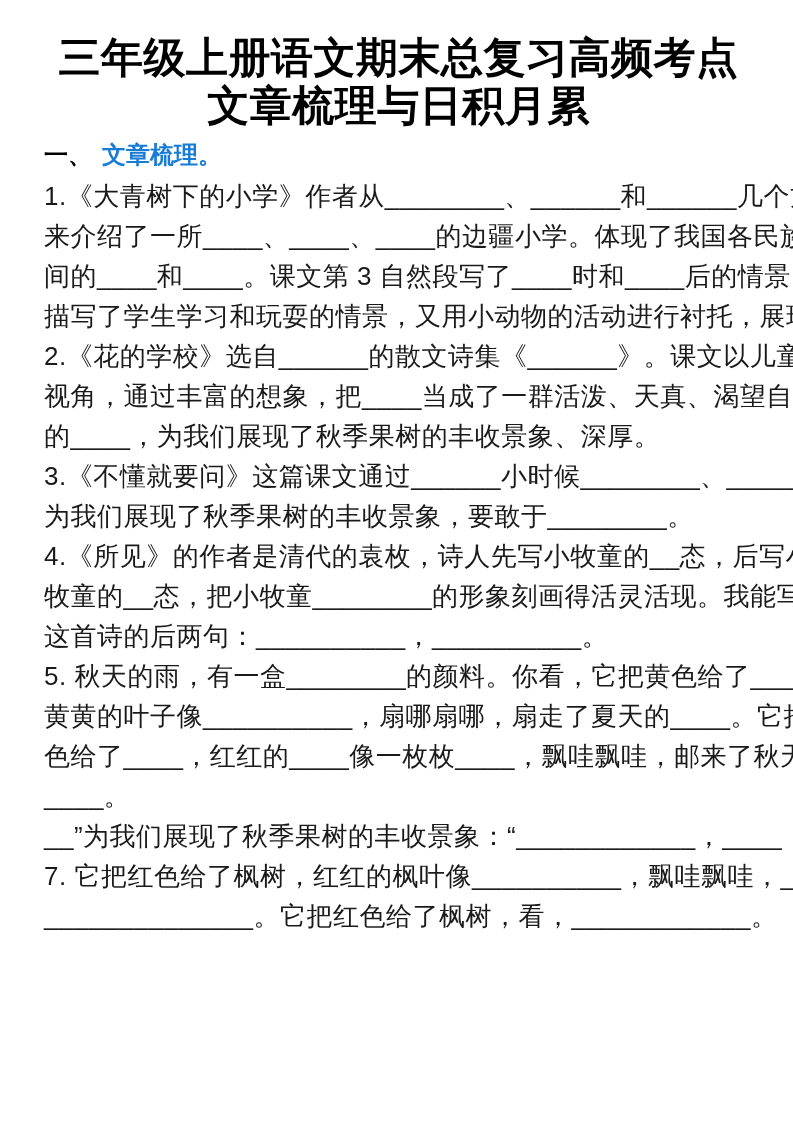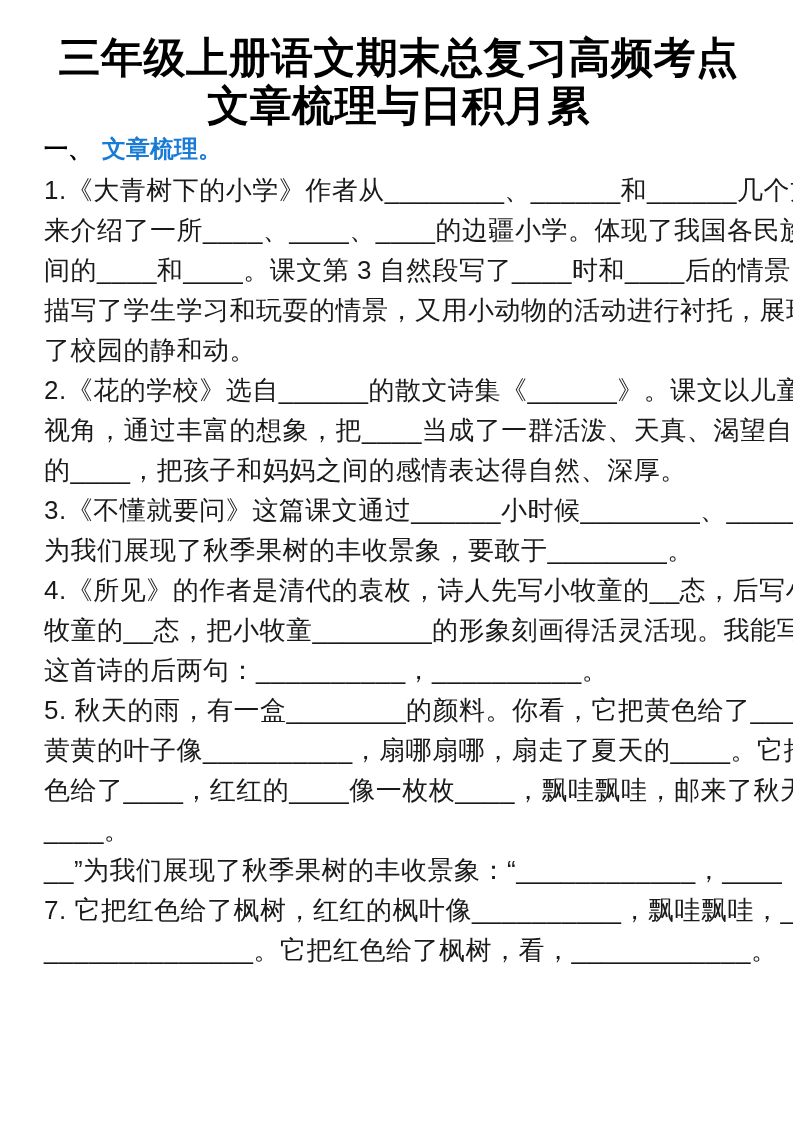--- a/index.html
+++ b/index.html
@@ -18,21 +18,21 @@
     margin: 0;
     text-align: center;
     font-size: 42px;
     line-height: 48px;
     font-weight: bold;
     color: #000000;
     letter-spacing: 0.5px;
   }
   .title .title-line { display: block; text-align: center; }
   .section-heading {
-    margin-top: 4px;
+    margin-top: 10px;
     font-size: 24px;
     line-height: 30px;
     font-weight: bold;
     white-space: nowrap;
   }
   .section-heading .sec-num { color: #000000; margin-right: 10px; }
   .section-heading .sec-title { color: #187bd6; }
   .body-text { margin-top: 6px; }
   .body-text .line {
     margin: 0;
@@ -55,25 +55,24 @@
 
   <div class="section-heading">
     <span class="sec-num">一、</span><span class="sec-title">文章梳理。</span>
   </div>
 
   <div class="body-text">
     <p class="line">1.《大青树下的小学》作者从________、______和______几个方面</p>
     <p class="line">来介绍了一所____、____、____的边疆小学。体现了我国各民族之</p>
     <p class="line">间的____和____。课文第 3 自然段写了____时和____后的情景，既</p>
     <p class="line">描写了学生学习和玩耍的情景，又用小动物的活动进行衬托，展现</p>
-    <p class="line">了校园的静和动。</p>
 
     <p class="line">2.《花的学校》选自______的散文诗集《______》。课文以儿童的</p>
     <p class="line">视角，通过丰富的想象，把____当成了一群活泼、天真、渴望自由</p>
-    <p class="line">的____，把孩子和妈妈之间的感情表达得自然、深厚。</p>
+    <p class="line">的____，为我们展现了秋季果树的丰收景象、深厚。</p>
 
     <p class="line">3.《不懂就要问》这篇课文通过______小时候________、________</p>
     <p class="line">为我们展现了秋季果树的丰收景象，要敢于________。</p>
 
     <p class="line">4.《所见》的作者是清代的袁枚，诗人先写小牧童的__态，后写小</p>
     <p class="line">牧童的__态，把小牧童________的形象刻画得活灵活现。我能写出</p>
     <p class="line">这首诗的后两句：__________，__________。</p>
 
     <p class="line">5. 秋天的雨，有一盒________的颜料。你看，它把黄色给了______，</p>
     <p class="line">黄黄的叶子像__________，扇哪扇哪，扇走了夏天的____。它把红</p>

